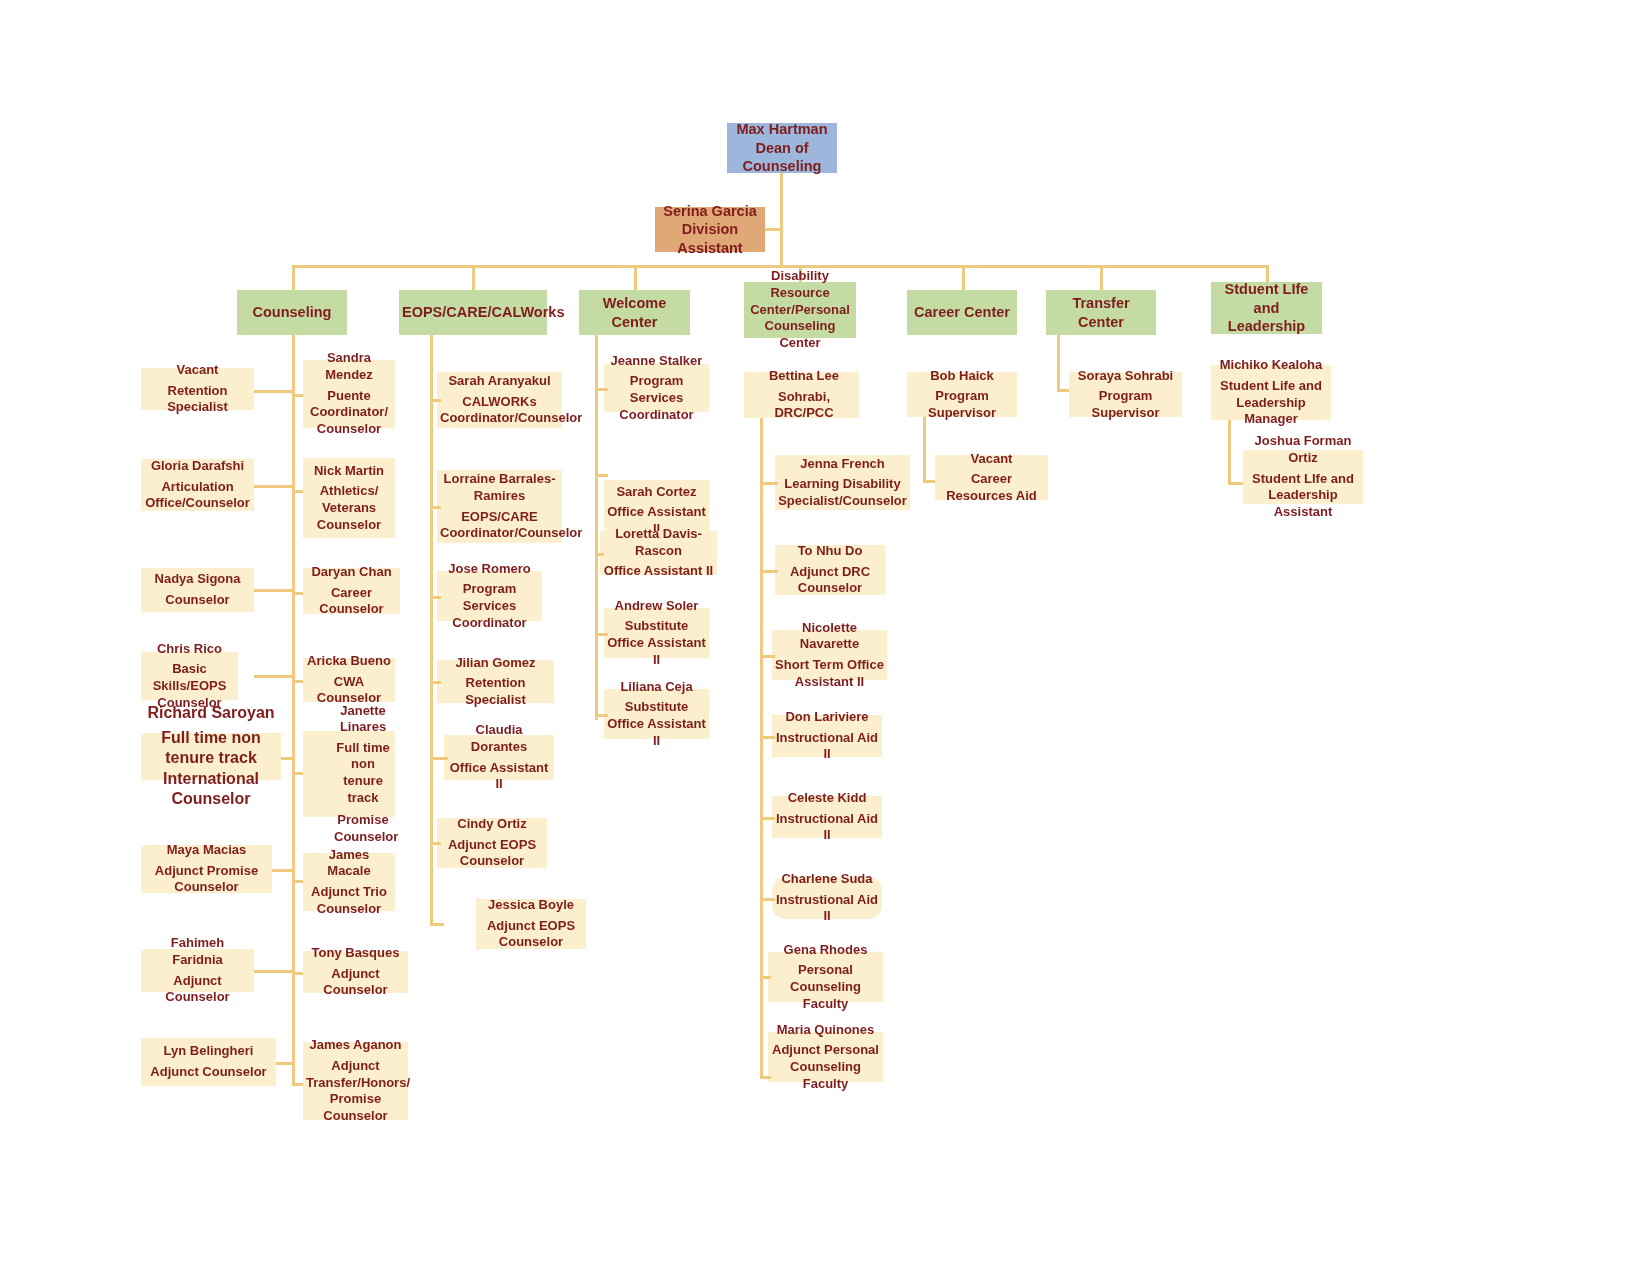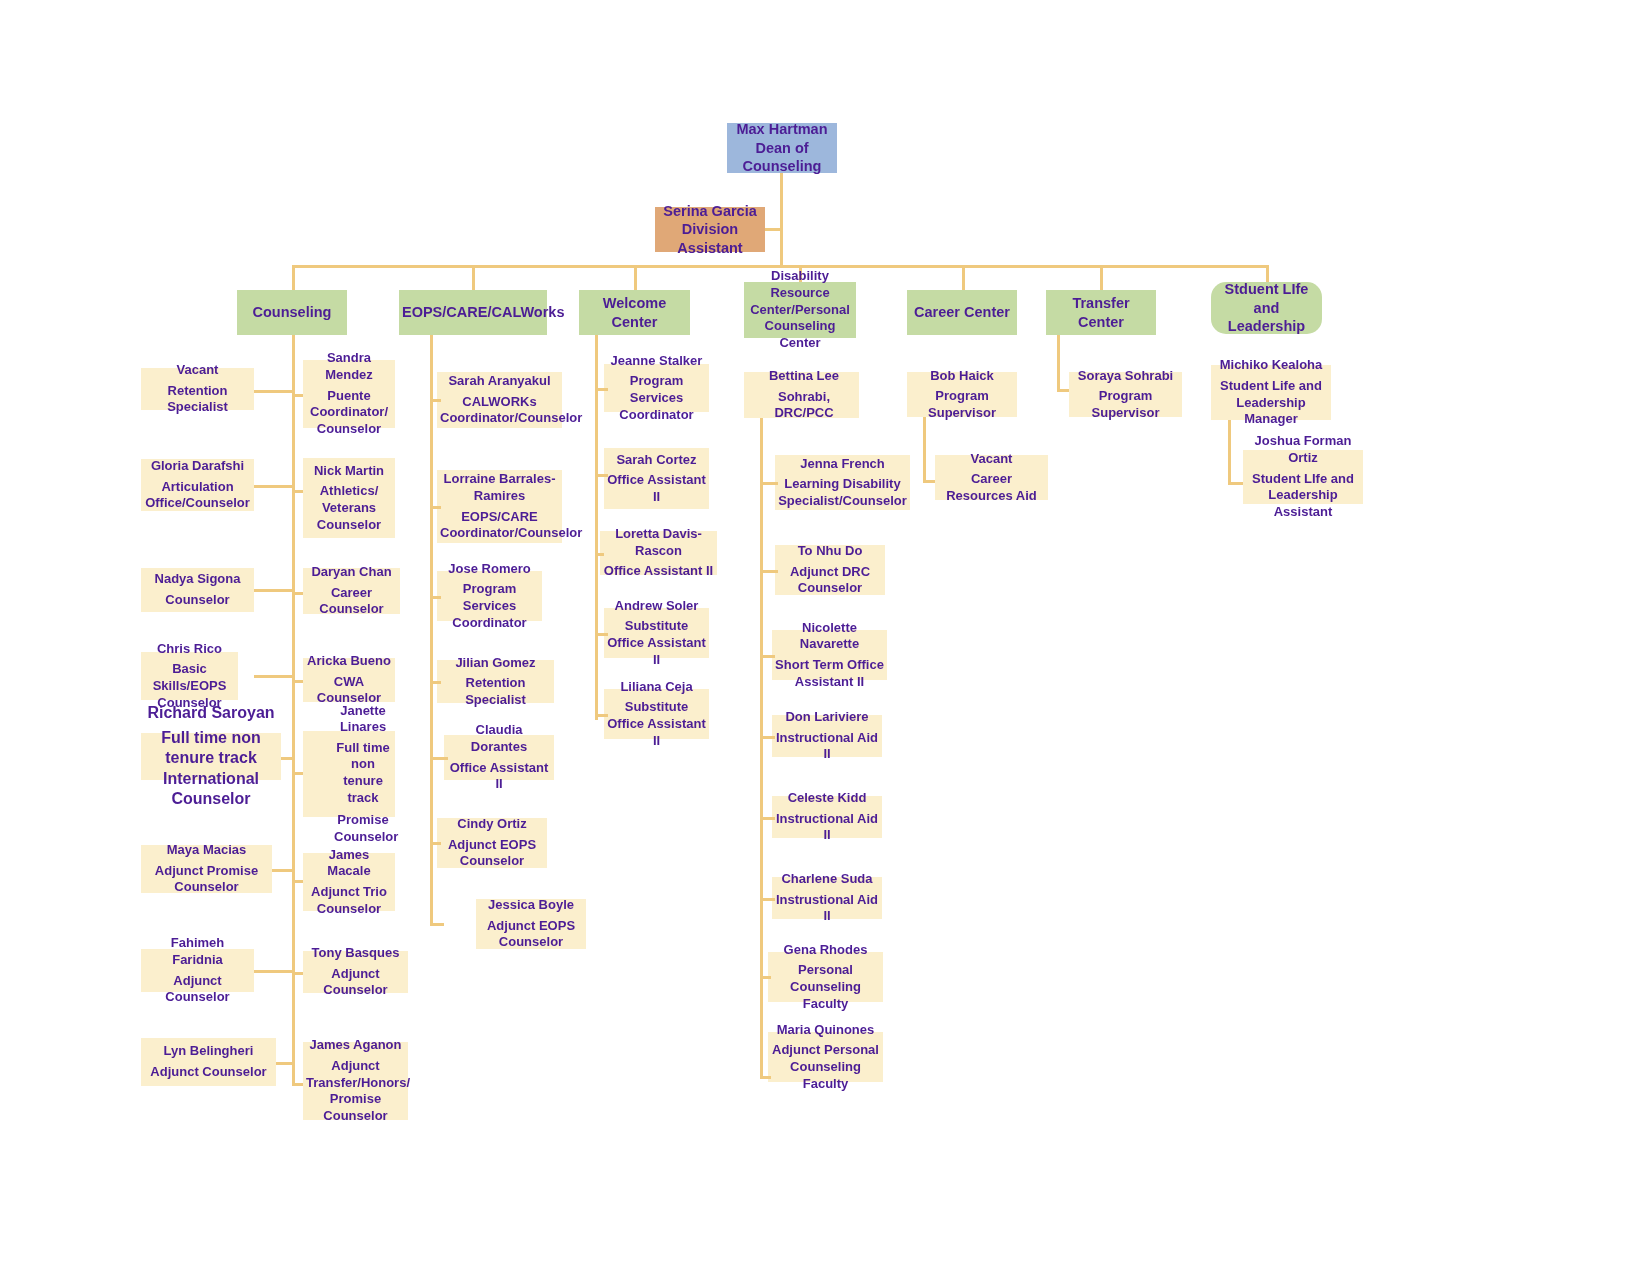--- a/index.html
+++ b/index.html
@@ -19,21 +19,21 @@
   }
   .node {
     position: absolute;
     box-sizing: border-box;
     display: flex;
     flex-direction: column;
     align-items: flex-start;
     justify-content: center;
     text-align: center;
     font-weight: bold;
-    color: #4c1d95;
+    color: #7f1d1d;
     line-height: 1.28;
     padding: 2px 3px;
   }
   .node .line {
     display: block;
     width: 100%;
   }
   .node-dean {
     background: #9DB7DC;
     font-size: 14.5px;
@@ -105,21 +105,21 @@
   </div>
 
   <div class="node node-dept" style="left:907px; top:290px; width:110px; height:45px;">
     <span class="line">Career Center</span>
   </div>
 
   <div class="node node-dept" style="left:1046px; top:290px; width:110px; height:45px;">
     <span class="line">Transfer Center</span>
   </div>
 
-  <div class="node node-dept" style="left:1211px; top:282px; width:111px; height:52px;border-radius:15px;">
+  <div class="node node-dept" style="left:1211px; top:282px; width:111px; height:52px;">
     <span class="line">Stduent LIfe and Leadership</span>
   </div>
 
   <div class="connector v" style="left:292px; top:335px; height:750px;"></div>
 
   <div class="node node-person" style="left:141px; top:368px; width:113px; height:42px;">
     <span class="line name">Vacant</span>
     <span class="line">Retention Specialist</span>
   </div>
   <div class="connector h" style="left:254px; top:390px; width:38px;"></div>
@@ -260,21 +260,21 @@
   <div class="connector h" style="left:430px; top:923px; width:14px;"></div>
 
   <div class="connector v" style="left:595px; top:335px; height:385px;"></div>
 
   <div class="node node-person" style="left:604px; top:364px; width:105px; height:48px;">
     <span class="line name">Jeanne Stalker</span>
     <span class="line">Program Services Coordinator</span>
   </div>
   <div class="connector h" style="left:595px; top:388px; width:13px;"></div>
 
-  <div class="node node-person" style="left:604px; top:448px; width:105px; height:61px;">
+  <div class="node node-person" style="left:604px; top:480px; width:105px; height:61px;">
     <span class="line name">Sarah Cortez</span>
     <span class="line">Office Assistant II</span>
   </div>
   <div class="connector h" style="left:595px; top:474px; width:13px;"></div>
 
   <div class="node node-person" style="left:600px; top:531px; width:117px; height:44px;">
     <span class="line name">Loretta Davis-Rascon</span>
     <span class="line">Office Assistant II</span>
   </div>
   <div class="connector h" style="left:595px; top:553px; width:9px;"></div>
@@ -320,21 +320,21 @@
     <span class="line">Instructional Aid II</span>
   </div>
   <div class="connector h" style="left:760px; top:736px; width:15px;"></div>
 
   <div class="node node-person" style="left:772px; top:796px; width:110px; height:42px;">
     <span class="line name">Celeste Kidd</span>
     <span class="line">Instructional Aid II</span>
   </div>
   <div class="connector h" style="left:760px; top:817px; width:15px;"></div>
 
-  <div class="node node-person" style="left:772px; top:877px; width:110px; height:42px;">
+  <div class="node node-person" style="left:772px; top:877px; width:110px; height:42px;border-radius:14px;">
     <span class="line name">Charlene Suda</span>
     <span class="line">Instrustional Aid II</span>
   </div>
   <div class="connector h" style="left:760px; top:898px; width:15px;"></div>
 
   <div class="node node-person" style="left:768px; top:952px; width:115px; height:50px;">
     <span class="line name">Gena Rhodes</span>
     <span class="line">Personal Counseling Faculty</span>
   </div>
   <div class="connector h" style="left:760px; top:976px; width:11px;"></div>

